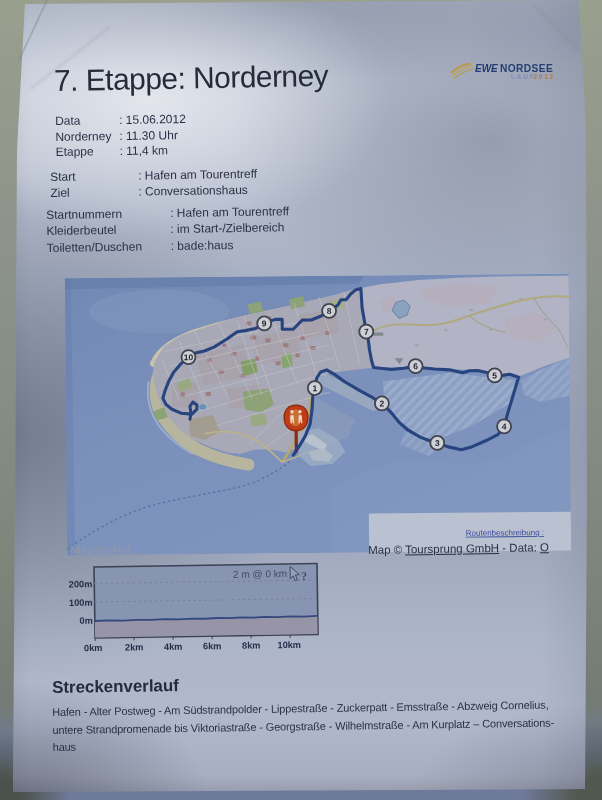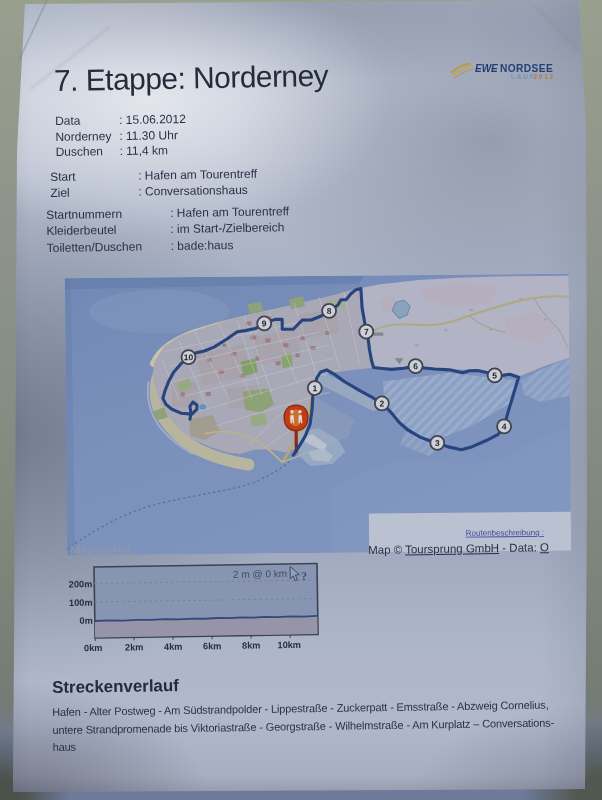--- a/index.html
+++ b/index.html
@@ -52,21 +52,21 @@
 
       <text x="52" y="13.5" font-family="Liberation Sans,sans-serif" font-size="10.2" font-weight="bold" fill="#254075" letter-spacing="0.4">NORDSEE</text>
 
       <text x="63" y="20.5" font-family="Liberation Sans,sans-serif" font-size="6.6" font-weight="bold" fill="#7d93b5" letter-spacing="1.7">LAUF</text>
       <text x="85.5" y="20.5" font-family="Liberation Sans,sans-serif" font-size="6.6" font-weight="bold" fill="#b07a4a" letter-spacing="1.7">2012</text>
     </svg>
 
     <div class="txt" style="position:absolute;left:55px;top:114px;font-size:12px;line-height:15.6px;transform:rotate(-0.9deg);transform-origin:0 0;white-space:nowrap">
       <div><span style="display:inline-block;width:64px">Data</span>: 15.06.2012</div>
       <div><span style="display:inline-block;width:64px">Norderney</span>: 11.30 Uhr</div>
-      <div><span style="display:inline-block;width:64px">Duschen</span>: 11,4 km</div>
+      <div><span style="display:inline-block;width:64px">Etappe</span>: 11,4 km</div>
     </div>
 
     <div class="txt" style="position:absolute;left:50px;top:169px;font-size:12px;line-height:16.2px;transform:rotate(-0.9deg);transform-origin:0 0;white-space:nowrap">
       <div><span style="display:inline-block;width:88px">Start</span>: Hafen am Tourentreff</div>
       <div><span style="display:inline-block;width:88px">Ziel</span>: Conversationshaus</div>
     </div>
 
     <div class="txt" style="position:absolute;left:46px;top:207px;font-size:12px;line-height:16.4px;transform:rotate(-0.9deg);transform-origin:0 0;white-space:nowrap">
       <div><span style="display:inline-block;width:124px">Startnummern</span>: Hafen am Tourentreff</div>
       <div><span style="display:inline-block;width:124px">Kleiderbeutel</span>: im Start-/Zielbereich</div>

